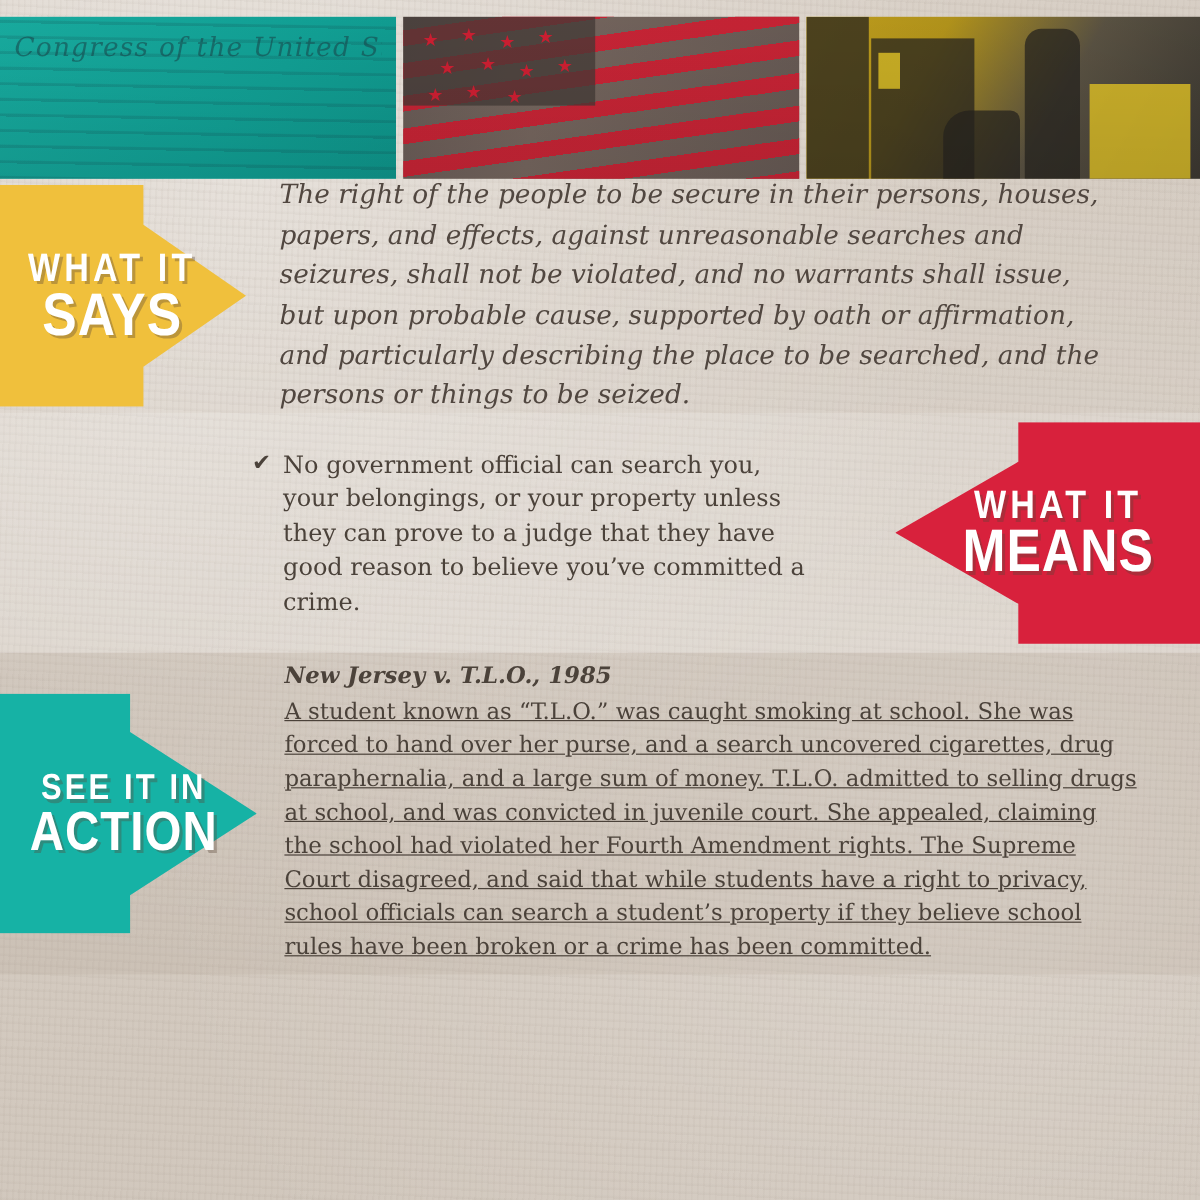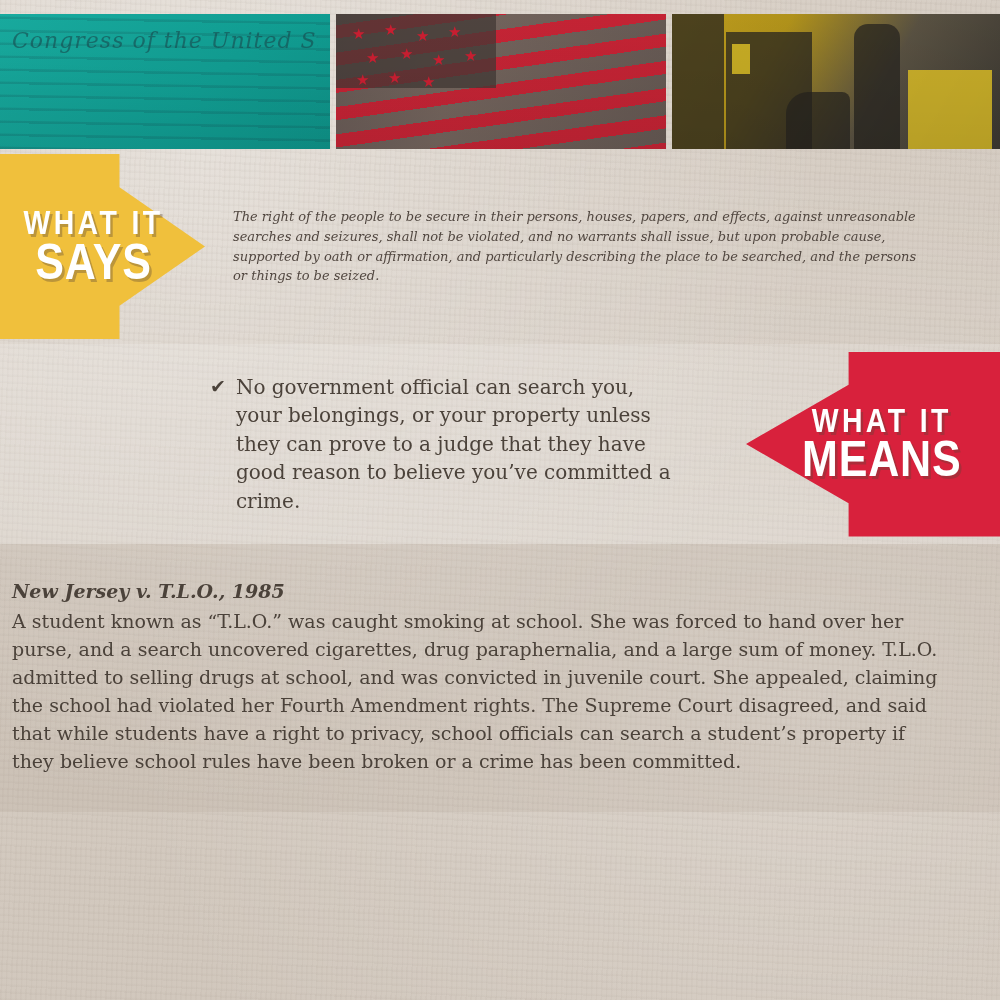--- a/index.html
+++ b/index.html
@@ -217,21 +217,21 @@
   .badge-action .badge-label .lg { font-size: 46px; }
 
   
   .copy {
     flex: 1 1 auto;
     color: #4a4139;
   }
   .quote {
     font-family: "DejaVu Serif", serif;
     font-style: italic;
-    font-size: 13px;
+    font-size: 22px;
     line-height: 1.52;
     color: #514740;
     padding-right: 70px;
     padding-left: 18px;
   }
   .means-copy {
     padding-left: 210px;
     padding-right: 30px;
   }
   .means-item {
@@ -254,20 +254,21 @@
     font-weight: bold;
     font-size: 19px;
     color: #4b423a;
     margin-bottom: 6px;
   }
   .case-body {
     font-family: "DejaVu Serif", serif;
     font-size: 19px;
     line-height: 1.47;
     color: #4b423a;
+    text-decoration: underline;
   }
 </style>
 </head>
 <body>
 
 <div class="poster">
 
 
   <div class="strip">
 
@@ -329,19 +330,26 @@
     <div class="badge badge-means">
       <div class="shape"></div>
       <div class="badge-label">
         <span class="sm">WHAT IT</span>
         <span class="lg">MEANS</span>
       </div>
     </div>
   </div>
 
   <div class="section sec-action band-dark">
+    <div class="badge badge-action">
+      <div class="shape"></div>
+      <div class="badge-label">
+        <span class="sm">SEE IT IN</span>
+        <span class="lg">ACTION</span>
+      </div>
+    </div>
     <div class="copy action-copy">
       <div class="case-name">New Jersey v. T.L.O., 1985</div>
       <p class="case-body">A student known as “T.L.O.” was caught smoking at school. She was forced to hand over her purse, and a search uncovered cigarettes, drug paraphernalia, and a large sum of money. T.L.O. admitted to selling drugs at school, and was convicted in juvenile court. She appealed, claiming the school had violated her Fourth Amendment rights. The Supreme Court disagreed, and said that while students have a right to privacy, school officials can search a student’s property if they believe school rules have been broken or a crime has been committed.</p>
     </div>
   </div>
 
 </div>
 
 </body></html>

